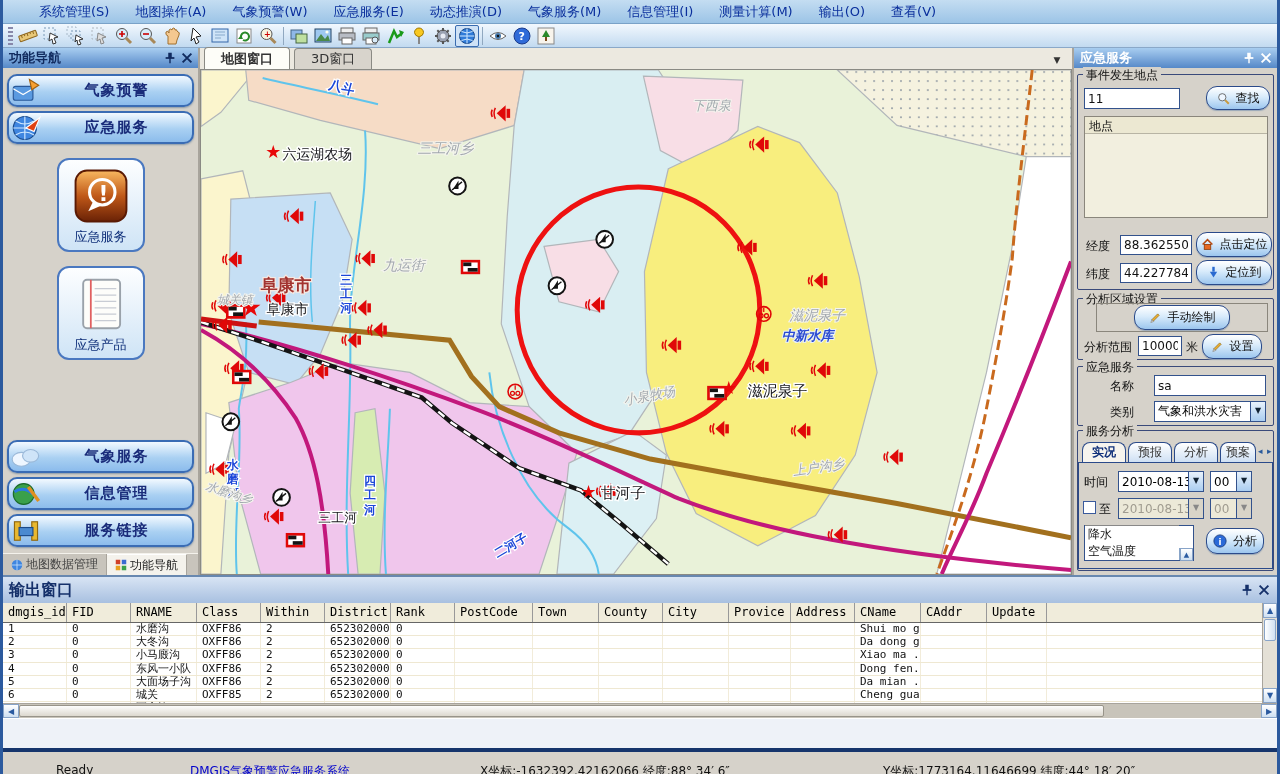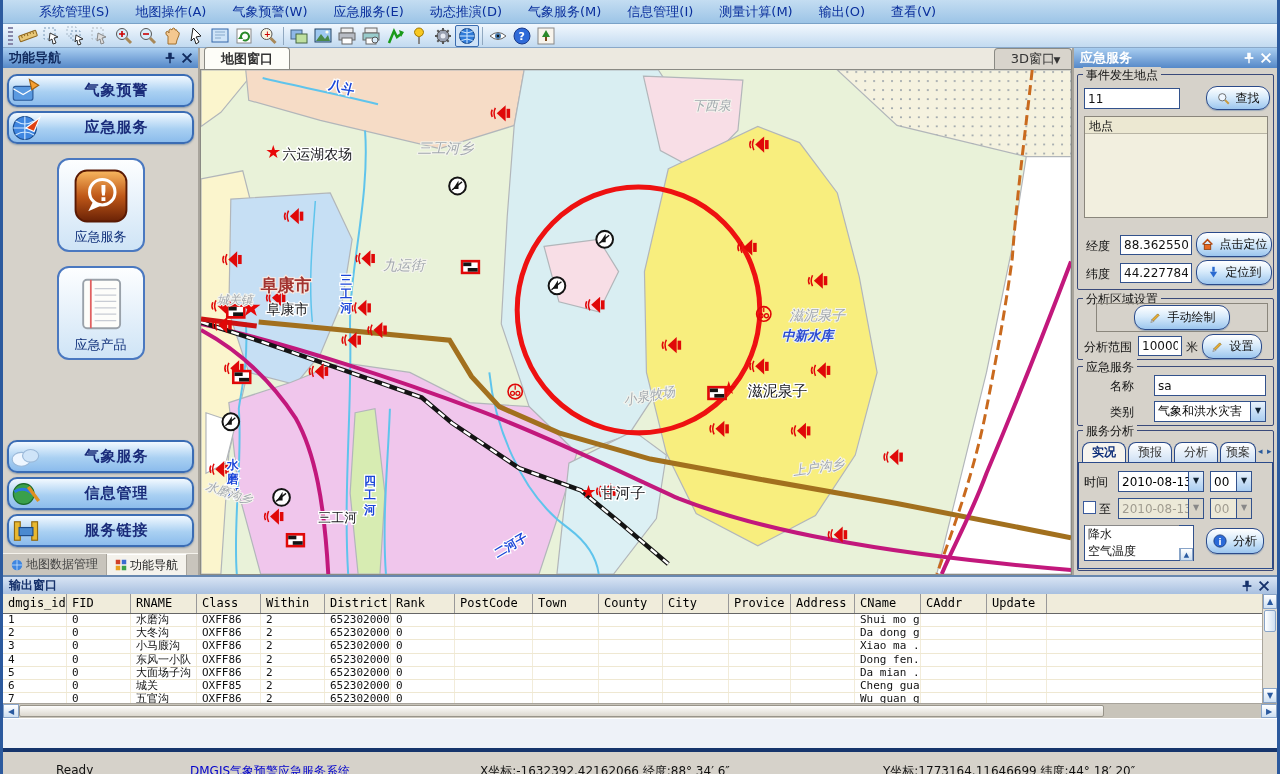--- a/index.html
+++ b/index.html
@@ -45,21 +45,21 @@
   .bigbtn { width:88px; height:94px; border:2px solid #4a78c0; border-radius:12px; background:linear-gradient(#fdfeff,#cfe4f6); display:flex; flex-direction:column; align-items:center; padding-top:8px; }
   .bigbtn .ic { width:56px; height:56px; }
   .bigbtn .lb { margin-top:4px; font-size:13px; color:#10307a; }
   .lspacer { flex:1; }
   .ltabs { height:22px; display:flex; align-items:flex-end; background:#c8c4bc; border-top:1px solid #f4f2ec; }
   .ltab { height:21px; display:flex; align-items:center; gap:3px; padding:0 8px; font-size:12px; color:#444; background:#c8c4bc; border-right:1px solid #a8a49c; }
   .ltab.active { background:#f4f2ec; border-top:1px solid #fff; color:#222; }
 
   
   .maparea { flex:1; display:flex; flex-direction:column; background:#ece9e0; min-width:0; }
-  .maptabs { height:22px; display:flex; align-items:flex-end; background:#ece9e0; border-bottom:1px solid #8a8a84; position:relative;justify-content:space-between; }
+  .maptabs { height:22px; display:flex; align-items:flex-end; background:#ece9e0; border-bottom:1px solid #8a8a84; position:relative; }
   .mtab { height:21px; padding:0 16px; display:flex; align-items:center; font-size:13px; color:#333; background:#d8d4cc; border:1px solid #8a8a84; border-bottom:none; border-radius:4px 4px 0 0; margin-left:4px; }
   .mtab.active { background:#fdfdf8; font-weight:bold; height:22px; }
   .mdrop { position:absolute; right:8px; top:5px; width:14px; height:14px; color:#333; font-size:9px; text-align:center; line-height:14px; }
   .mapcanvas { flex:1; border:1px solid #8a8a84; border-top:none; background:#fff; position:relative; overflow:hidden; }
   svg text { font-family:"DejaVu Sans","Liberation Sans",sans-serif; }
   .lab-place { fill:#16161a; paint-order:stroke; stroke:#ffffff; stroke-width:2.6px; }
   .lab-city  { fill:#a23430; font-weight:bold; paint-order:stroke; stroke:#f8e8e0; stroke-width:2.4px; }
   .lab-admin { fill:#a2a8ae; font-style:italic; paint-order:stroke; stroke:#f4f4ee; stroke-width:2px; }
   .lab-river { fill:#1b46d8; font-weight:bold; paint-order:stroke; stroke:#ffffff; stroke-width:2.4px; }
   .lab-water { fill:#2a4ad0; font-style:italic; font-weight:bold; paint-order:stroke; stroke:#e8f0f8; stroke-width:2px; }
@@ -77,21 +77,21 @@
   .fsel .db { width:15px; height:100%; background:linear-gradient(#e8f2fc,#aacdf0); border-left:1px solid #33528c; font-size:8px; text-align:center; color:#123; line-height:18px; }
   .fsel.dis { background:#ece9d8; color:#a09c90; }
   .fsel.dis .db { background:#d8d4c8; color:#888; }
   .rtab { position:absolute; height:20px; display:flex; align-items:center; justify-content:center; font-size:12px; border:1px solid #2a4a8a; border-bottom:none; border-radius:8px 8px 0 0; background:linear-gradient(#fff,#cfe0f4); color:#333; }
   .rtab.active { background:#f6f4ee; color:#10307a; font-weight:bold; }
   .cb { position:absolute; width:13px; height:13px; background:#fff; border:1px solid #3a5a9c; }
   .slbl { position:absolute; font-size:12px; color:#111; }
 
   
   .outwin { height:143px; background:#f4f2ec; border-top:2px solid #6888b0; display:flex; flex-direction:column; }
-  .outhead { height:17px; background:linear-gradient(#d8e4f4,#a8c0e0); display:flex; align-items:center; padding:0 6px; font-weight:bold; font-size:12px; color:#15306a; }
+  .outhead { height:26px; background:linear-gradient(#d8e4f4,#a8c0e0); display:flex; align-items:center; padding:0 6px; font-weight:bold; font-size:16px; color:#15306a; }
   .outhead .sp { flex:1; }
   .tblwrap { flex:1; display:flex; position:relative; background:#fff; overflow:hidden; }
   .tbl { flex:1; overflow:hidden; font-family:"DejaVu Sans Mono","Liberation Mono",monospace; }
   .throw { display:flex; height:20px; background:#f0ecdb; border-bottom:1px solid #666; }
   .th { font-size:12px; padding:2px 5px; border-right:1px solid #999; overflow:hidden; white-space:nowrap; flex:none; }
   .trow { display:flex; height:13.2px; border-bottom:1px solid #efe8d2; }
   .td { font-size:11px; line-height:12px; padding:0 5px; border-right:1px solid #f2ecda; overflow:hidden; white-space:nowrap; flex:none; color:#111; }
   .vscroll { width:15px; background:#e4e0d6; border-left:1px solid #a8a49c; display:flex; flex-direction:column; }
   .vbtn { height:15px; background:linear-gradient(#fff,#cfe0f2); border:1px solid #88a4c8; color:#2a5aa0; font-size:8px; text-align:center; line-height:14px; }
   .vthumb { height:22px; margin:1px; background:linear-gradient(90deg,#fff,#cfe0f2); border:1px solid #88a4c8; border-radius:2px; }

